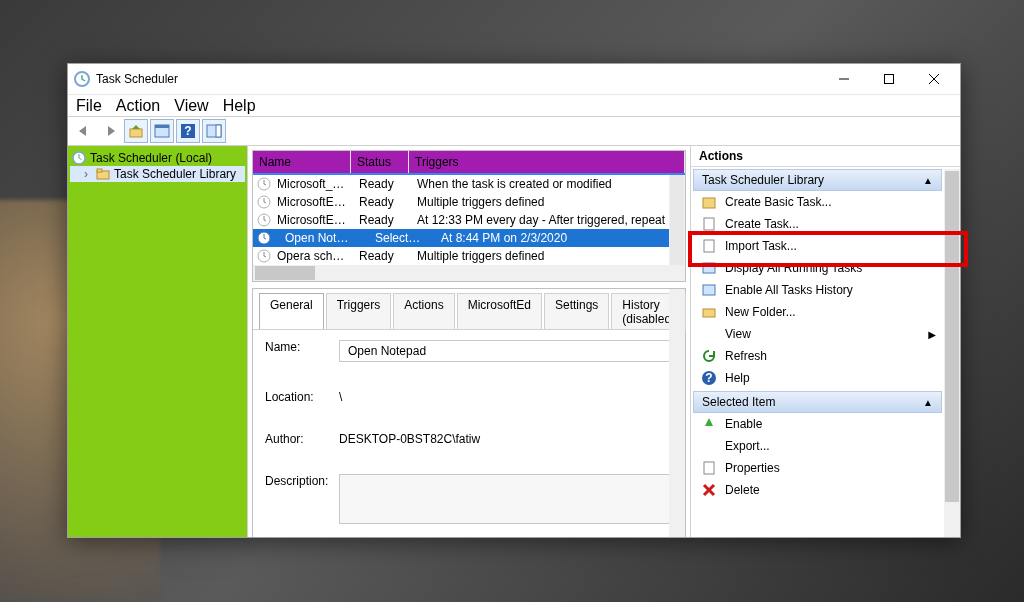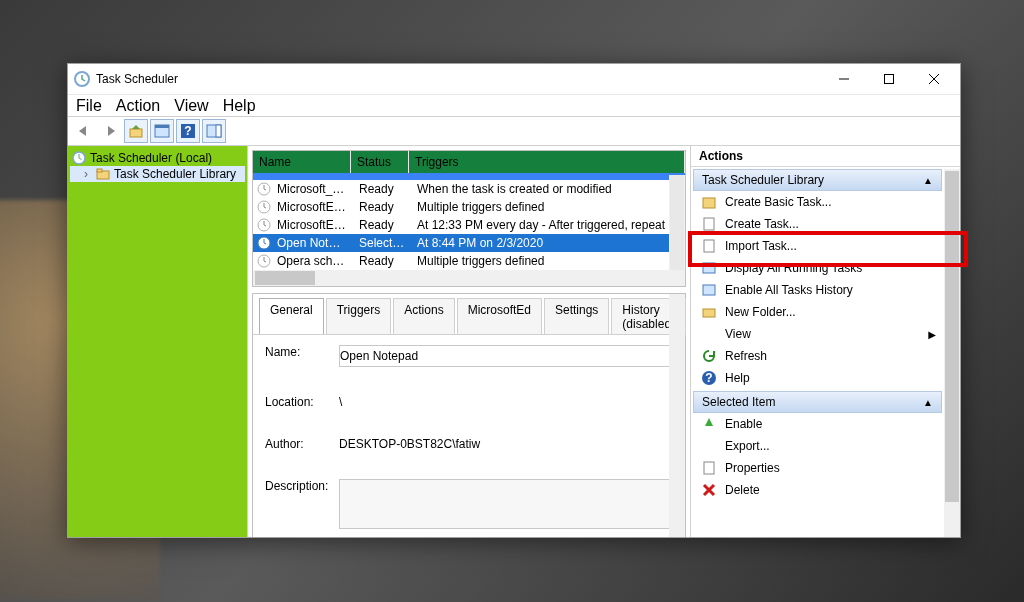--- a/index.html
+++ b/index.html
@@ -15,41 +15,41 @@
   .toolbar { height: 30px; border-top: 1px solid #d0d0d0; border-bottom: 1px solid #d0d0d0; display: flex; align-items: center; padding: 0 4px; gap: 2px; background:#fff;}
   .tb-btn { width: 24px; height: 24px; display: flex; align-items: center; justify-content: center; border:1px solid transparent;}
   .tb-btn.framed{border:1px solid #9cb8d8;background:#eaf2fb;}
   .content { flex: 1; display: flex; overflow: hidden;}
   .tree-pane { width: 180px; border-right: 1px solid #d0d0d0; padding: 4px 2px; background: #84cc16; }
   .tree-row { display: flex; align-items: center; gap: 4px; padding: 1px 2px; }
   .tree-row.selected { background: #d9e8fb; }
   .tree-icon { width: 14px; height: 14px; flex-shrink:0;}
   .mid-pane { flex: 1; display: flex; flex-direction: column; padding: 4px; gap: 6px; overflow:hidden;}
   .task-list { border: 1px solid #c0c0c0; display: flex; flex-direction: column; position:relative;}
-  .list-header { display: flex; background: #15803d; border-bottom: 7px solid #3b82f6; }
+  .list-header { display: flex; background: #a21caf; border-bottom: 2px solid #3b82f6; }
   .lh-cell { padding: 4px 6px; border-right: 1px solid #e8e8e8; font-size: 12px; }
   .col-name { width: 98px; } .col-status { width: 58px; } .col-triggers { flex: 1; }
   .list-body { }
   .list-row { display: flex; height: 18px; align-items: center; white-space: nowrap; overflow:hidden;}
-  .list-row.selected { background: #1e74d2; color: #fff; }
+  .list-row.selected { background: #1e74d2; color: #fff; gap: 8px; }
   .lr-cell { padding: 0 6px; overflow: hidden; text-overflow: ellipsis; }
   .lr-icon{width:14px;height:14px;margin-left:4px;flex-shrink:0;}
   .list-hscroll{height:16px;background:#f0f0f0;display:flex;align-items:center;}
   .hthumb{height:14px;width:60px;background:#c8c8c8;margin-left:2px;}
   .vscroll{position:absolute;right:0;top:24px;bottom:16px;width:16px;background:#f0f0f0;}
   .vthumb{width:14px;height:100%;background:#e8e8e8;margin:0 auto;}
   .details { border: 1px solid #c0c0c0; flex: 1; display: flex; flex-direction: column; position:relative;}
   .tabs { display: flex; padding: 4px 6px 0 6px; gap: 2px; }
   .tab { padding: 4px 10px; border: 1px solid #d0d0d0; border-bottom: none; background: #f5f5f5; font-size: 12px; position: relative; }
   .tab.active { background: #fff; border-color:#b0b0b0; }
   .tab-body { flex: 1; border-top: 1px solid #d0d0d0; padding: 10px 12px; margin-top:-1px; position:relative;}
   .form-row { display: flex; margin-bottom: 28px; align-items:flex-start;}
   .form-label { width: 74px; }
   .form-val { flex: 1; }
-  .form-val input, .form-val textarea { width: 100%; border: 1px solid #c8c8c8; padding: 3px 0; background: #fff; font-size: 12px; resize:none;}
+  .form-val input, .form-val textarea { width: 100%; border: 1px solid #c8c8c8; padding: 3px 8px; background: #fff; font-size: 12px; resize:none;}
   .form-val textarea{height:50px;background:#f7f7f7;}
   .details .vscroll{top:0;bottom:16px;}
   .details-hscroll{height:16px;background:#f0f0f0;display:flex;align-items:center;}
   .dhthumb{height:14px;width:70px;background:#c8c8c8;margin-left:2px;}
   .actions-pane { width: 270px; border-left: 1px solid #d0d0d0; background:#fff; display:flex;flex-direction:column;position:relative;}
   .actions-title{padding:3px 8px;font-weight:600;border-bottom:1px solid #d8d8d8;}
   .actions-body{flex:1;overflow:hidden;padding-right:16px;}
   .section-head { background: linear-gradient(#e8f0fb,#c5d8f2); padding: 3px 8px; display: flex; justify-content: space-between; align-items: center; border:1px solid #b6c8e2;margin:2px 2px 0 2px;}
   .section-head .arrow{font-size:10px;}
   .action-item { display: flex; align-items: center; gap: 8px; padding: 3px 8px 3px 10px; }

